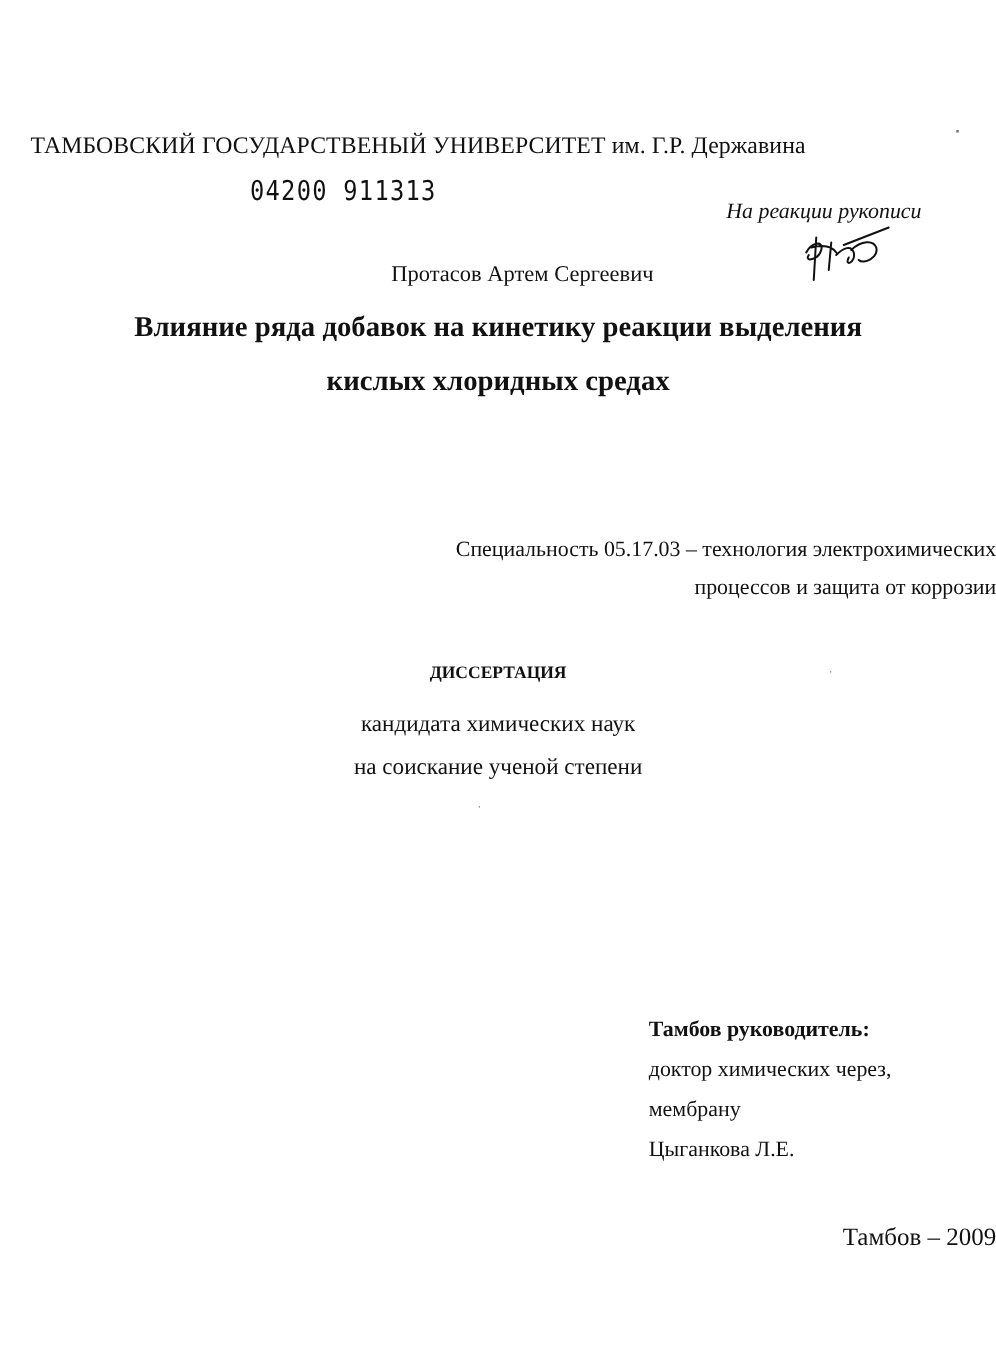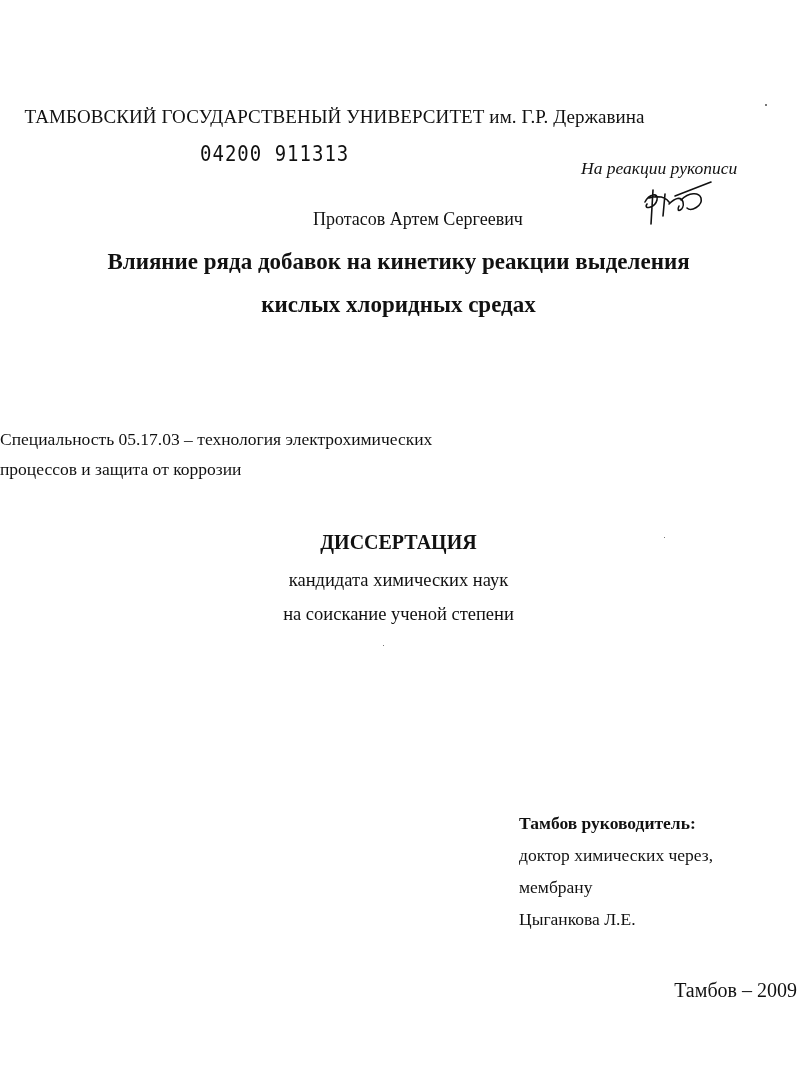--- a/index.html
+++ b/index.html
@@ -4,22 +4,22 @@
 <style>
   html, body { margin: 0; padding: 0; background: #ffffff; }
   body { width: 797px; height: 1085px; position: relative; overflow: hidden; color: #111; font-family: "Liberation Serif", serif; }
   .abs { position: absolute; }
   #university { top: 66px; left: 0; width: 669px; text-align: center; font-size: 19px; letter-spacing: 0.1px; margin-top: 40px; }
   #code { top: 142px; left: 200px; font-family: "DejaVu Sans Mono", monospace; font-size: 19px; letter-spacing: 1px; transform: scaleY(1.15); }
   #rights { top: 158px; left: 581px; font-style: italic; font-size: 17.5px; }
   #signature { top: 180px; left: 635px; width: 80px; height: 48px; }
   #author { top: 209px; left: 313px; font-size: 18px; }
   #title { top: 240px; left: 0; width: 797px; text-align: center; font-weight: bold; font-size: 23px; line-height: 43px; }
-  #specialty { top: 424px; left: 0; width: 797px; text-align: left; font-size: 17.5px; line-height: 30px; }
-  #diss { top: 531px; left: 0; width: 797px; text-align: center; font-weight: bold; font-size: 20px; }
+  #specialty { top: 424px; left: 0; width: 797px; text-align: right; font-size: 17.5px; line-height: 30px; }
+  #diss { top: 531px; left: 0; width: 797px; text-align: center; font-weight: bold; font-size: 14px; }
   #degree { top: 563px; left: 0; width: 797px; text-align: center; font-size: 18.5px; line-height: 34px; }
   #supervisor { top: 807px; left: 519px; font-size: 17.5px; line-height: 32px; }
   #supervisor .label { font-weight: bold; }
   #city { top: 979px; left: 0; width: 797px; text-align: right; font-size: 20px; }
   .speck { background: #777; width: 2px; height: 2px; }
 </style>
 </head>
 <body>
 
 <div>

